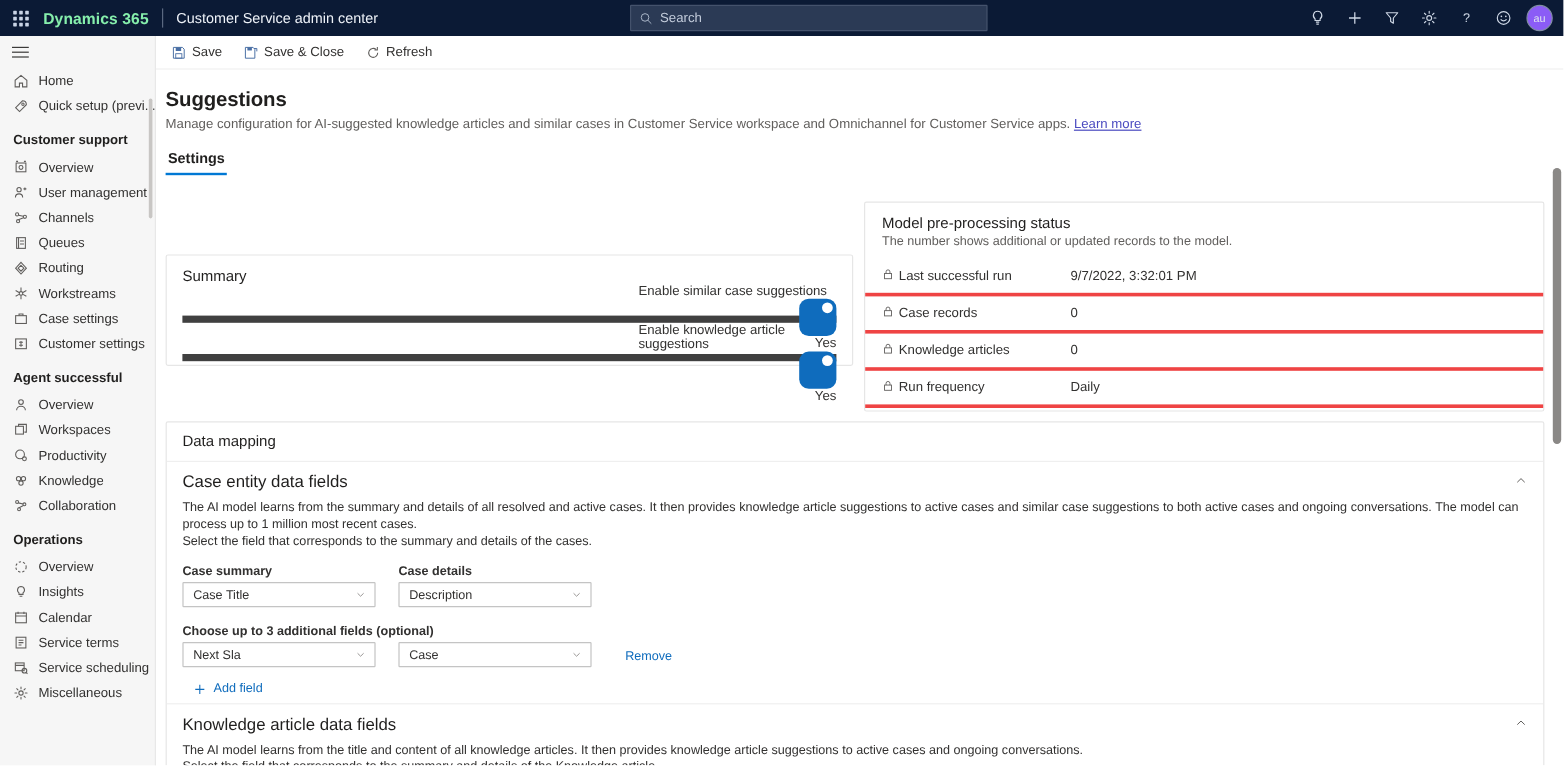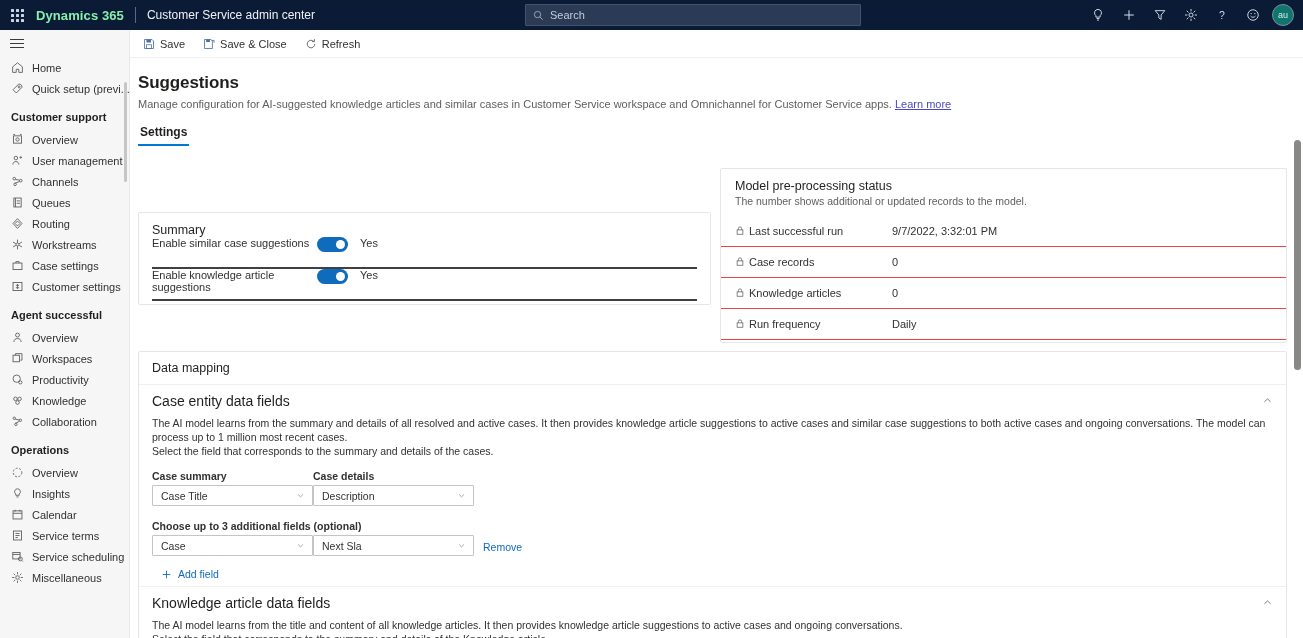--- a/index.html
+++ b/index.html
@@ -34,40 +34,40 @@
     font-size: 13px; font-weight: bold; letter-spacing: 0.1px;
     color: #86efac; padding-left: 2px;
   }
   .brand-sep {
     width: 1px; height: 16px; background: #5a6880; margin: 0 11px;
   }
   .app-name { font-size: 12px; color: #eef2f8; font-weight: normal; }
 
   .searchwrap {
     position: absolute; left: 525px; top: 4px;
-    width: 336px; height: 22px;
+    width: 298px; height: 22px;
     background: #2b3a55; border: 1px solid #44526c;
     display: flex; align-items: center; padding: 0 7px;
     border-radius: 1px;
   }
   .searchwrap svg { flex: 0 0 auto; }
   .searchwrap .ph { font-size: 11px; color: #c3ccdb; margin-left: 6px; }
 
   .topright {
     position: absolute; right: 4px; top: 0; height: 30px;
     display: flex; align-items: center;
   }
   .ticon {
     width: 31px; height: 30px;
     display: flex; align-items: center; justify-content: center;
     cursor: pointer;
   }
   .avatar {
     width: 22px; height: 22px; border-radius: 50%;
-    border: 1px solid #7f8ca3; background: #0f766e;
+    border: 1px solid #7f8ca3; background: #8b5cf6;
     display: flex; align-items: center; justify-content: center;
     font-size: 9px; color: #dfe5ef; margin: 0 5px 0 4px;
     cursor: pointer;
     text-align: right;
   }
 
   
   .body { display: flex; height: 608px; width: 1303px; }
 
   
@@ -146,38 +146,39 @@
     border: 1px solid #e6e6e6; background: #ffffff;
     border-radius: 2px;
   }
   .card-left { width: 573px; height: 93px; padding: 10px 13px 0 13px; flex: 0 0 573px; margin-top: 44px; }
   .card-right { flex: 1 1 auto; height: 175px; padding: 10px 0 0 0; }
 
   .card-title { font-size: 12.5px; color: #201f1e; }
   .card-sub { font-size: 10.5px; color: #605e5c; margin-top: 2px; }
 
   .toggle-row {
-    display: flex; align-items: flex-start; height: 32px;
-    border-bottom: 2px solid #404040;
+    display: flex; align-items: flex-end; height: 32px;
+    border-bottom: 6px solid #404040;
+    flex-direction: column;
   }
   .toggle-row .tl { font-size: 11px; color: #323130; width: 165px; }
   .tgl {
     width: 31px; height: 15px; border-radius: 8px; background: #0f6cbd;
     position: relative; cursor: pointer; flex: 0 0 31px;
   }
   .tgl i {
     position: absolute; right: 3px; top: 3px;
     width: 9px; height: 9px; border-radius: 50%; background: #ffffff; display:block;
   }
   .tgl-txt { font-size: 11px; color: #323130; margin-left: 12px; }
 
   .stat-head { padding: 0 14px; }
   .stat-row {
     display: flex; align-items: center; height: 31px;
-    padding: 0 14px; border-bottom: 1px solid #ef4444;
+    padding: 0 14px; border-bottom: 3px solid #ef4444;
     font-size: 11px; color: #323130;
   }
   .stat-row:first-of-type { margin-top: 9px; }
   .stat-row .lk { width: 14px; flex: 0 0 14px; }
   .stat-row .sl { width: 143px; }
   .stat-row .sv { color: #323130; }
 
   
   .dm {
     margin-top: 8px;
@@ -190,21 +191,21 @@
   .sect-head {
     display: flex; align-items: center; justify-content: space-between;
     height: 31px; cursor: pointer;
   }
   .sect-head .sh { font-size: 14px; color: #201f1e; }
   .sect-body { padding-bottom: 6px; }
   .sect-desc { font-size: 10.5px; color: #323130; line-height: 14px; }
   .sect-div { height: 1px; background: #efefef; margin: 0; }
 
   .fl-label { font-size: 10.5px; color: #323130; font-weight: 600; margin-bottom: 3px; }
-  .fields { display: flex; gap: 0; align-items: flex-end; }
+  .fields { display: flex; gap: 19px; align-items: flex-end; }
   .fcol { width: 161px; flex: 0 0 161px; }
   .sel {
     height: 21px; border: 1px solid #c4c4c4; background: #fff;
     display: flex; align-items: center; justify-content: space-between;
     padding: 0 7px 0 8px; font-size: 10.5px; color: #323130; cursor: pointer;
     border-radius: 1px;
   }
   .link-btn {
     font-size: 10.5px; color: #0f6cbd; cursor: pointer; margin-left: 9px; padding-bottom: 3px;
   }
@@ -647,29 +648,29 @@
                     <path d="M3.5 6L8 10.4 12.5 6" fill="none" stroke="#8a8886" stroke-width="1.3"></path>
                   </svg>
                 </div>
               </div>
             </div>
 
             <div class="fl-label" style="margin-top:14px;">Choose up to 3 additional fields (optional)</div>
             <div class="fields">
               <div class="fcol">
                 <div class="sel">
-                  <span>Case</span>
+                  <span>Next Sla</span>
                   <svg width="9" height="9" viewBox="0 0 16 16">
                     <path d="M3.5 6L8 10.4 12.5 6" fill="none" stroke="#8a8886" stroke-width="1.3"></path>
                   </svg>
                 </div>
               </div>
               <div class="fcol">
                 <div class="sel">
-                  <span>Next Sla</span>
+                  <span>Case</span>
                   <svg width="9" height="9" viewBox="0 0 16 16">
                     <path d="M3.5 6L8 10.4 12.5 6" fill="none" stroke="#8a8886" stroke-width="1.3"></path>
                   </svg>
                 </div>
               </div>
               <div class="link-btn">Remove</div>
             </div>
 
             <div class="addfield">
               <svg width="11" height="11" viewBox="0 0 16 16">

